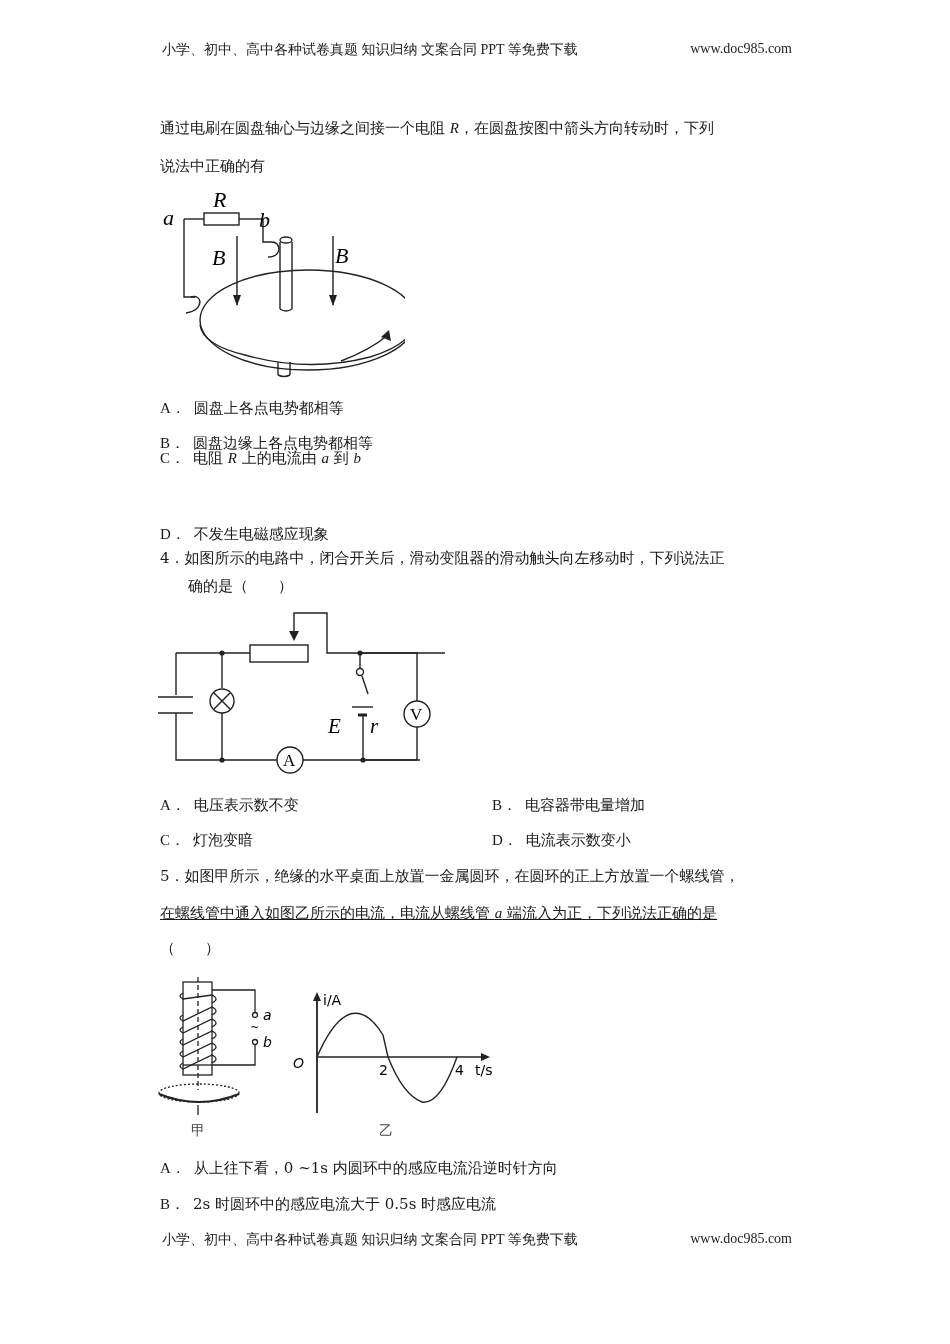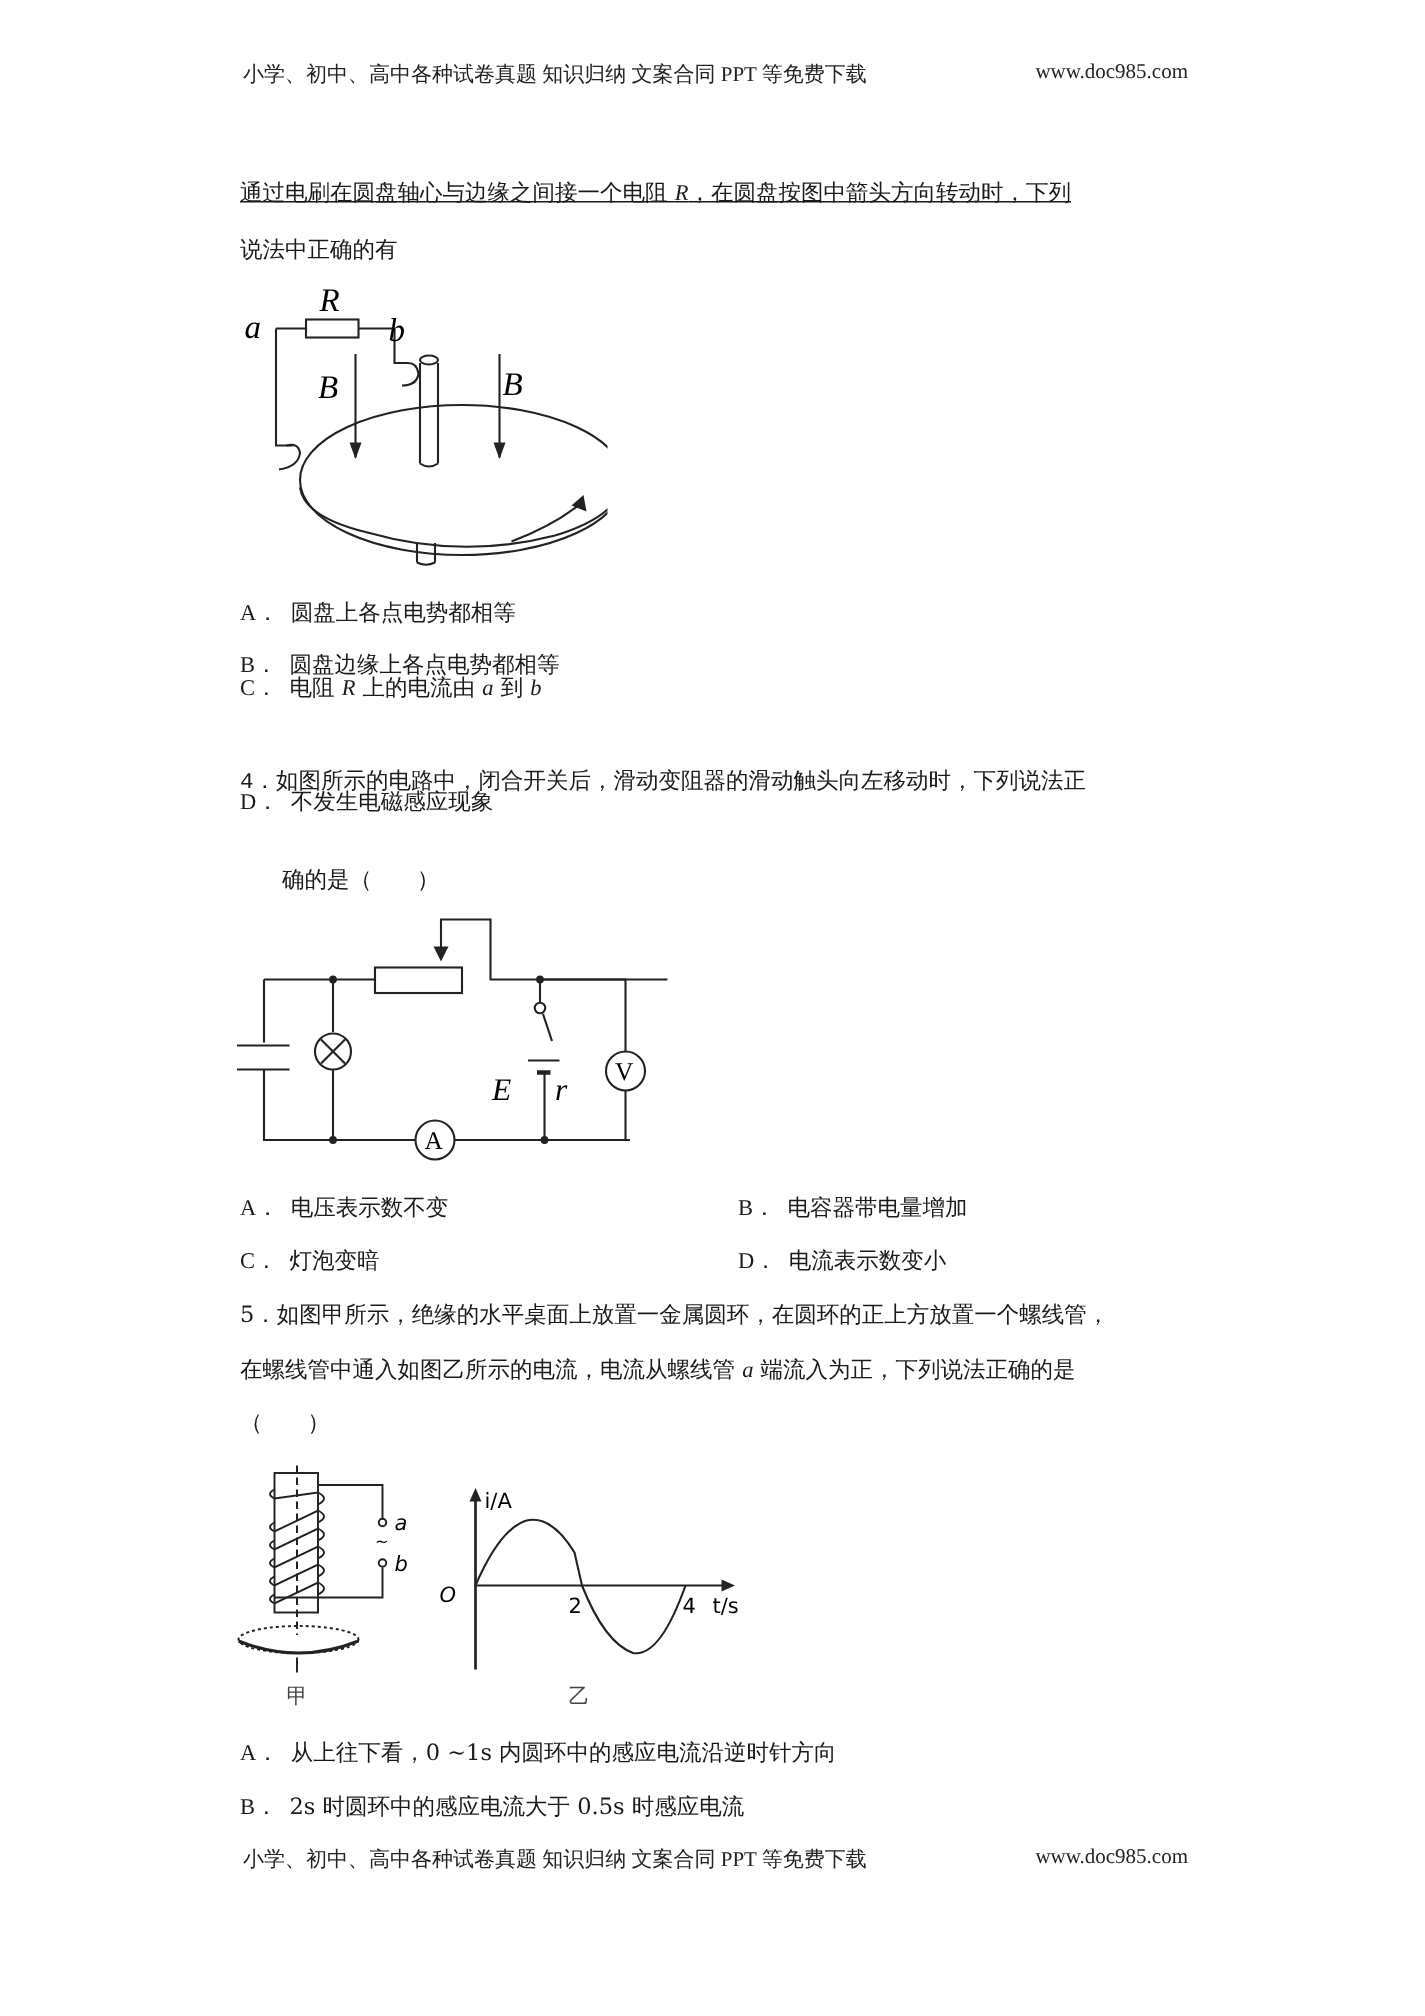--- a/index.html
+++ b/index.html
@@ -27,21 +27,21 @@
     .sans text { font-family: "DejaVu Sans", "Liberation Sans", sans-serif; }
   </style>
 </head>
 <body>
 
 <div class="header">
   <span>小学、初中、高中各种试卷真题  知识归纳  文案合同  PPT 等免费下载</span>
   <span>www.doc985.com</span>
 </div>
 
-<div class="line" style="top:118px;text-decoration:underline;">
+<div class="line" style="top:118px;">
   <span>通过电刷在圆盘轴心与边缘之间接一个电阻 </span><i>R</i><span>，在圆盘按图中箭头方向转动时，下列</span>
 </div>
 <div class="line" style="top:156px;">说法中正确的有</div>
 
 <svg class="fig" style="left:155px; top:185px;" width="250" height="200">
   <g fill="none" stroke="#222" stroke-width="1.4">
 
     <polyline points="29,34 29,112 40,112"></polyline>
     <path d="M31,128 Q44,126 45,117 Q44,110 36,112"></path>
 
@@ -85,21 +85,21 @@
 <div class="line" style="top:433px;">
   <span class="opt-label">B．</span><span>圆盘边缘上各点电势都相等</span>
 </div>
 <div class="line" style="top:448px;">
   <span class="opt-label">C．</span><span>电阻 </span><i>R</i><span> 上的电流由 </span><i>a</i><span> 到 </span><i>b</i>
 </div>
 <div class="line" style="top:524px;">
   <span class="opt-label">D．</span><span>不发生电磁感应现象</span>
 </div>
 
-<div class="line" style="top:512px;font-family:Liberation Mono, monospace;">
+<div class="line" style="top:548px;">
   <span>4．</span><span>如图所示的电路中，闭合开关后，滑动变阻器的滑动触头向左移动时，下列说法正</span>
 </div>
 <div class="line" style="top:576px;margin-left:28px;">确的是（　　）</div>
 
 <svg class="fig" style="left:155px; top:605px;" width="290" height="175">
   <g fill="none" stroke="#222" stroke-width="1.4">
 
     <polyline points="21,48 21,90"></polyline>
     <line x1="21" y1="48" x2="95" y2="48"></line>
 
@@ -150,21 +150,21 @@
 <div class="line" style="top:830px;">
   <span class="opt-label">C．</span><span>灯泡变暗</span>
 </div>
 <div class="line" style="top:830px; left:492px;">
   <span class="opt-label">D．</span><span>电流表示数变小</span>
 </div>
 
 <div class="line" style="top:866px;">
   <span>5．</span><span>如图甲所示，绝缘的水平桌面上放置一金属圆环，在圆环的正上方放置一个螺线管，</span>
 </div>
-<div class="line" style="top:903px;">
+<div class="line" style="top:903px;text-decoration:underline;">
   <span>在螺线管中通入如图乙所示的电流，电流从螺线管 </span><i>a</i><span> 端流入为正，下列说法正确的是</span>
 </div>
 <div class="line" style="top:938px;">（　　）</div>
 
 <svg class="fig sans" style="left:150px; top:965px;" width="140" height="180">
   <g fill="none" stroke="#222" stroke-width="1.3">
     <rect x="33" y="17" width="29" height="93"></rect>
     <line x1="33" y1="100" x2="62" y2="100"></line>
     <line x1="48" y1="12" x2="48" y2="125" stroke-dasharray="5,3"></line>
     <path d="M33,28 Q27,31 33,34 L62,30 Q70,34 62,38"></path>

